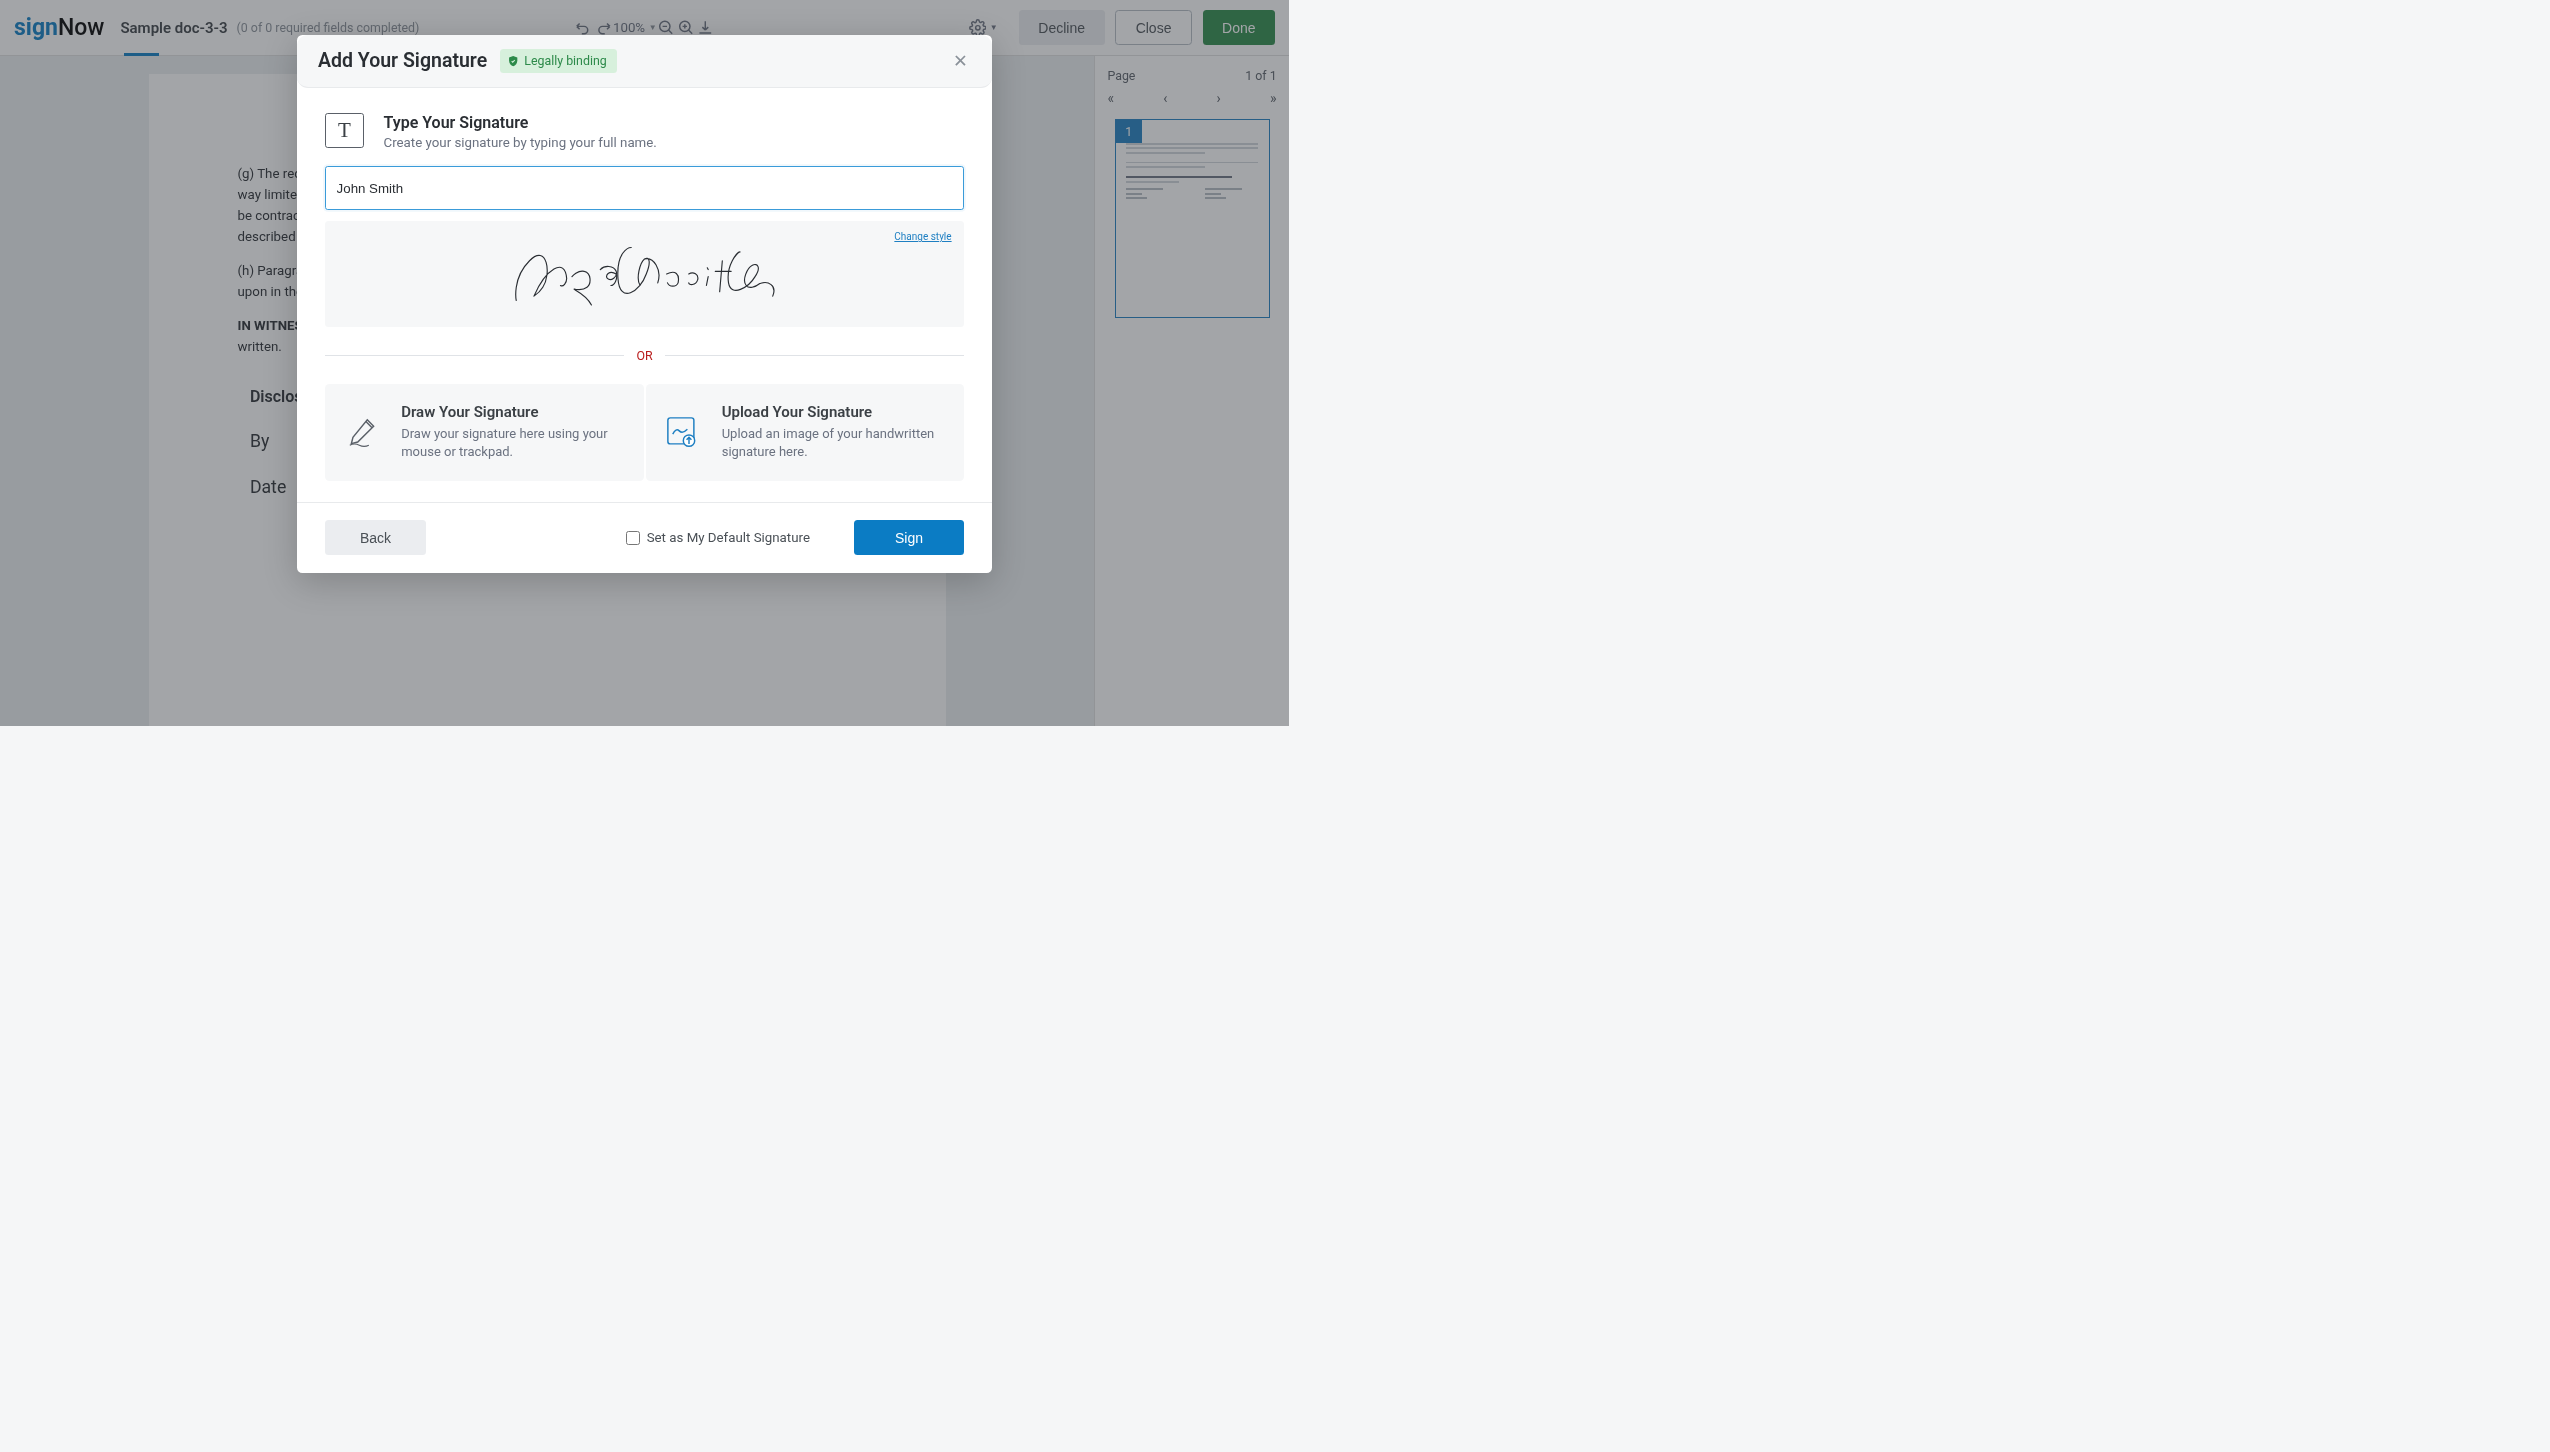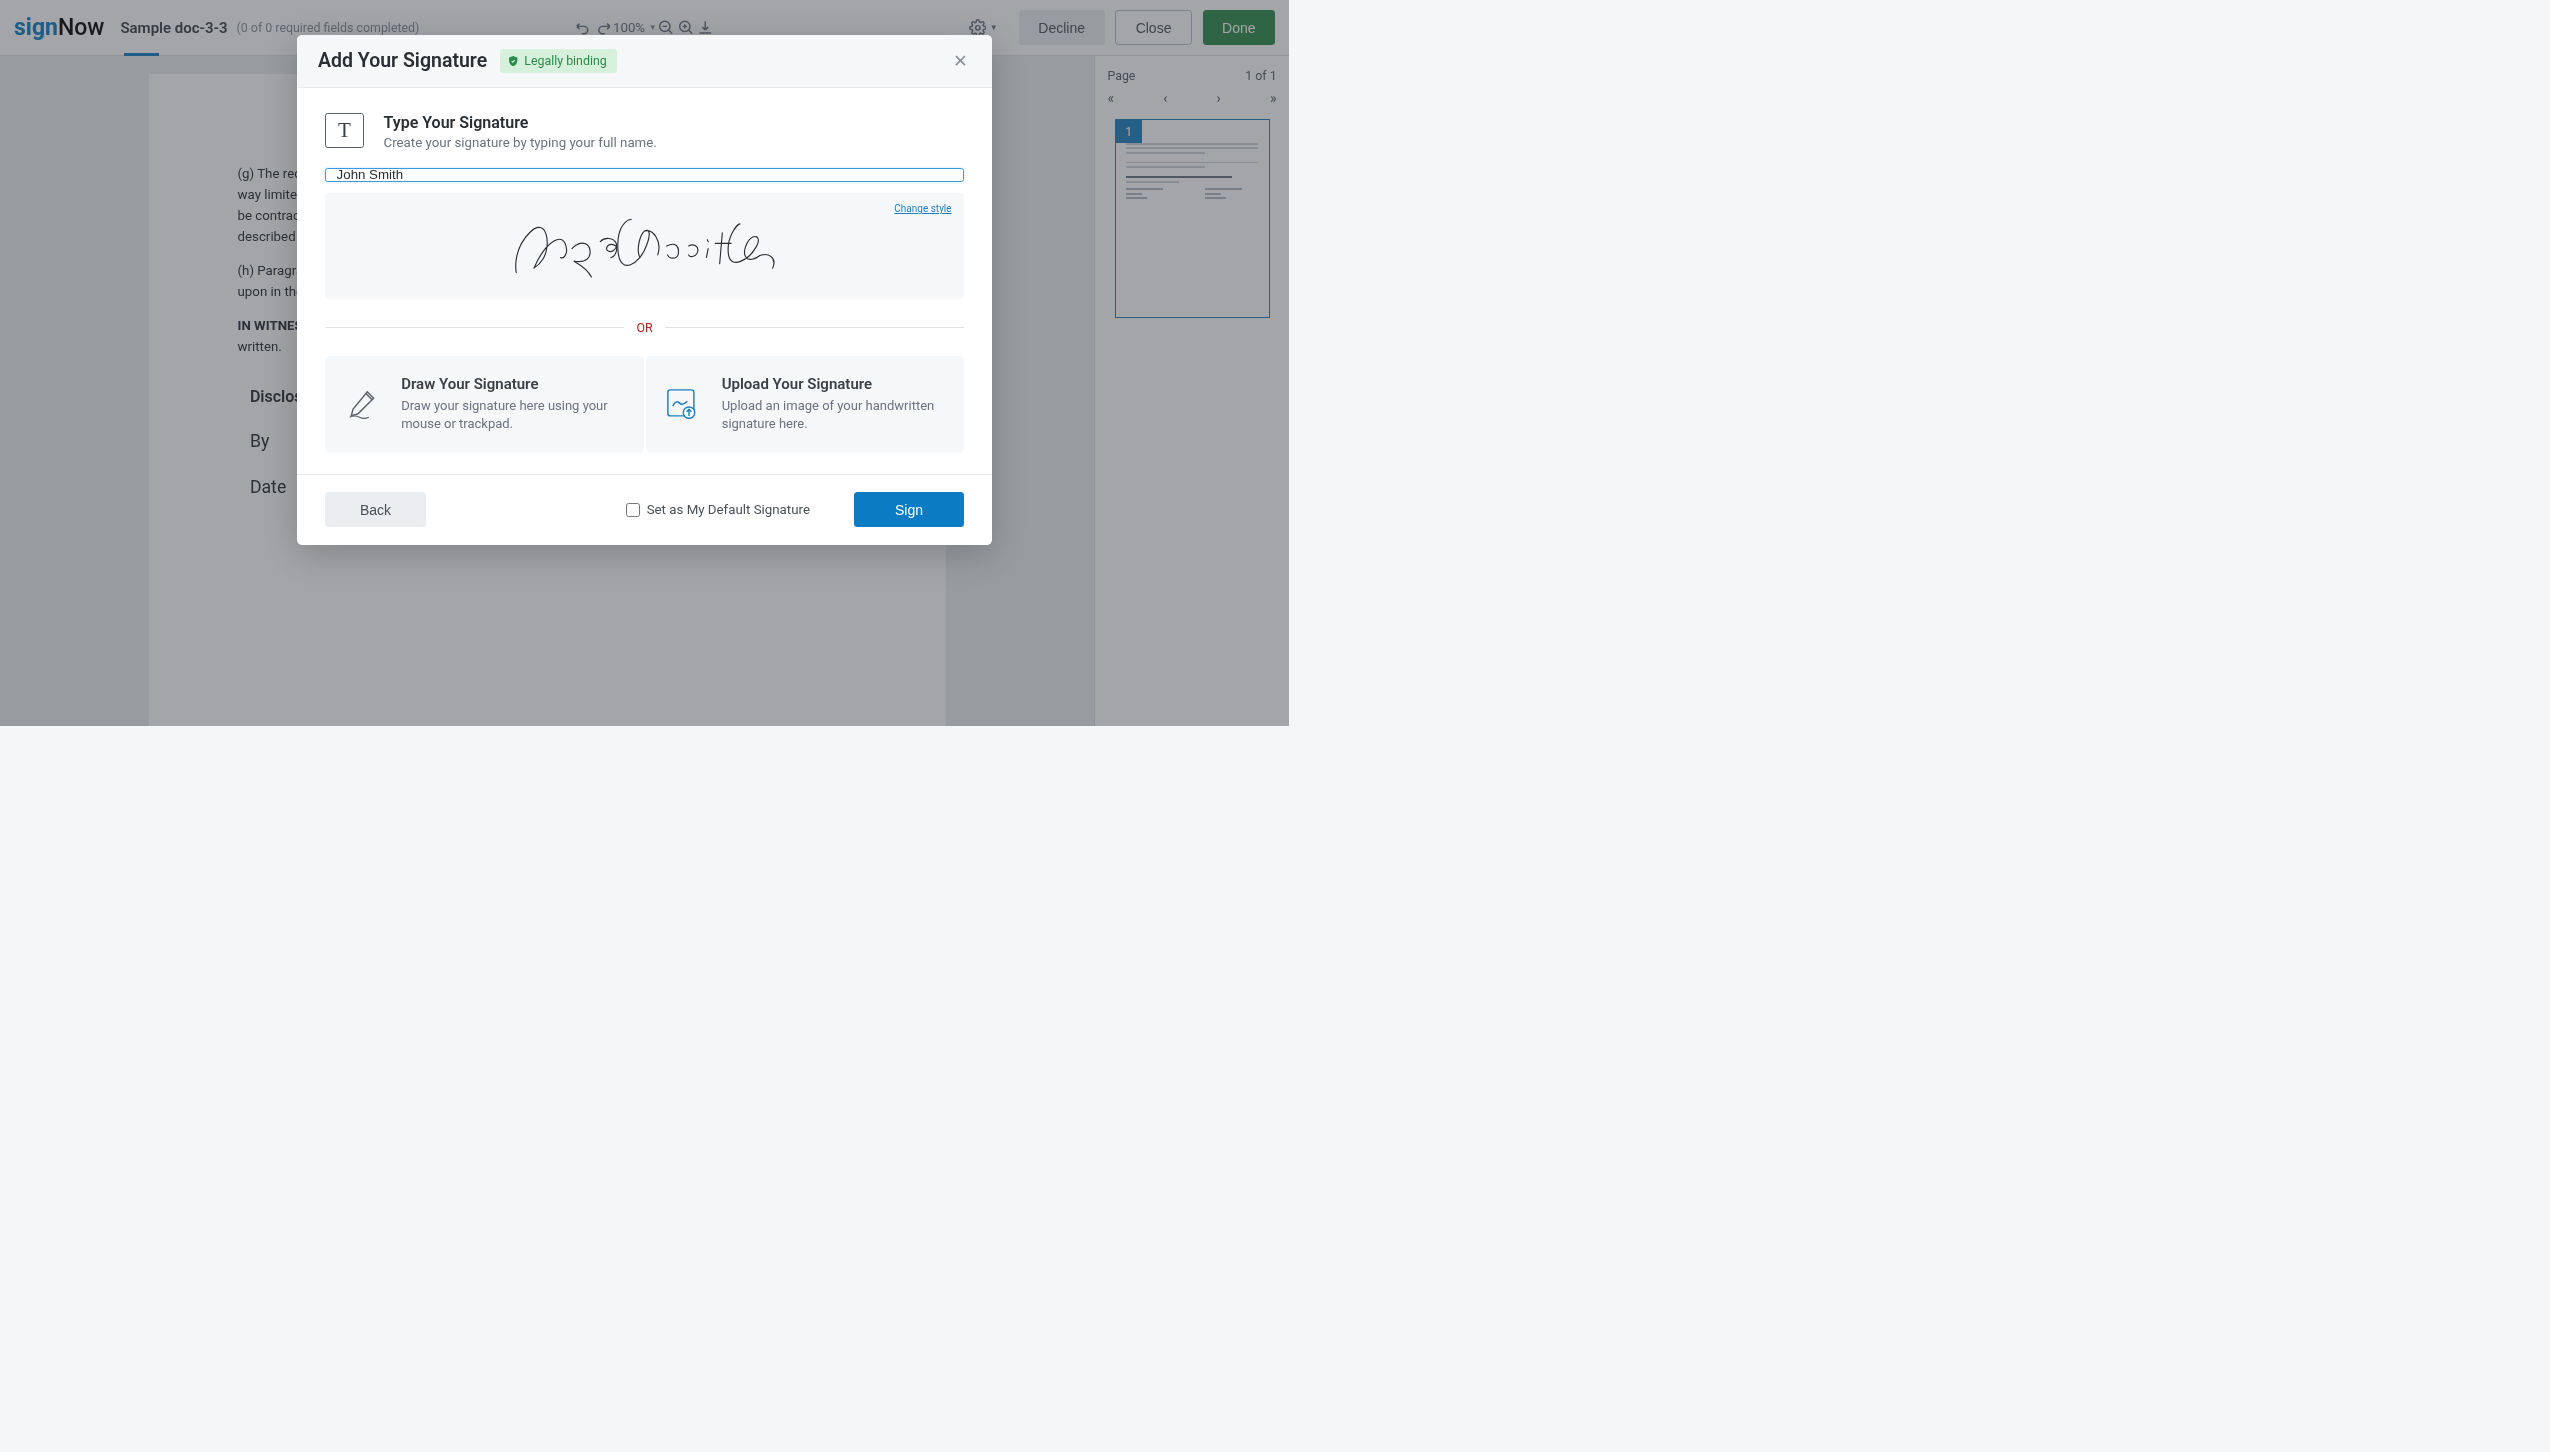--- a/index.html
+++ b/index.html
@@ -189,20 +189,21 @@
       border-radius: 5.3px;
       box-shadow: 0 8.9px 35px rgba(0,0,0,0.2);
       overflow: hidden;
     }
     .modal-header {
       background: #f6f7f8;
       padding: 14px 21px;
       display: flex;
       align-items: center;
       border-bottom: 0.9px solid #e8eaec;
+      border-radius: 11px;
     }
     .modal-title {
       font-size: 19.5px;
       font-weight: 600;
       color: #2a2e33;
       margin-right: 12.4px;
     }
     .legal-badge {
       background: #d7f0dc;
       color: #2d8a4a;
@@ -251,21 +252,21 @@
       font-weight: 600;
       color: #2a2e33;
       margin-bottom: 3.5px;
     }
     .type-desc {
       font-size: 13.3px;
       color: #6b7280;
     }
     .name-input {
       width: 100%;
-      height: 14px;
+      height: 44px;
       border: 1.3px solid #3a9bd9;
       border-radius: 2.7px;
       padding: 0 10.6px;
       font-size: 13.3px;
       color: #2a2e33;
       outline: none;
       box-shadow: 0 0 0 1.8px rgba(58, 155, 217, 0.08);
     }
     .sig-preview {
       background: #f6f7f8;

